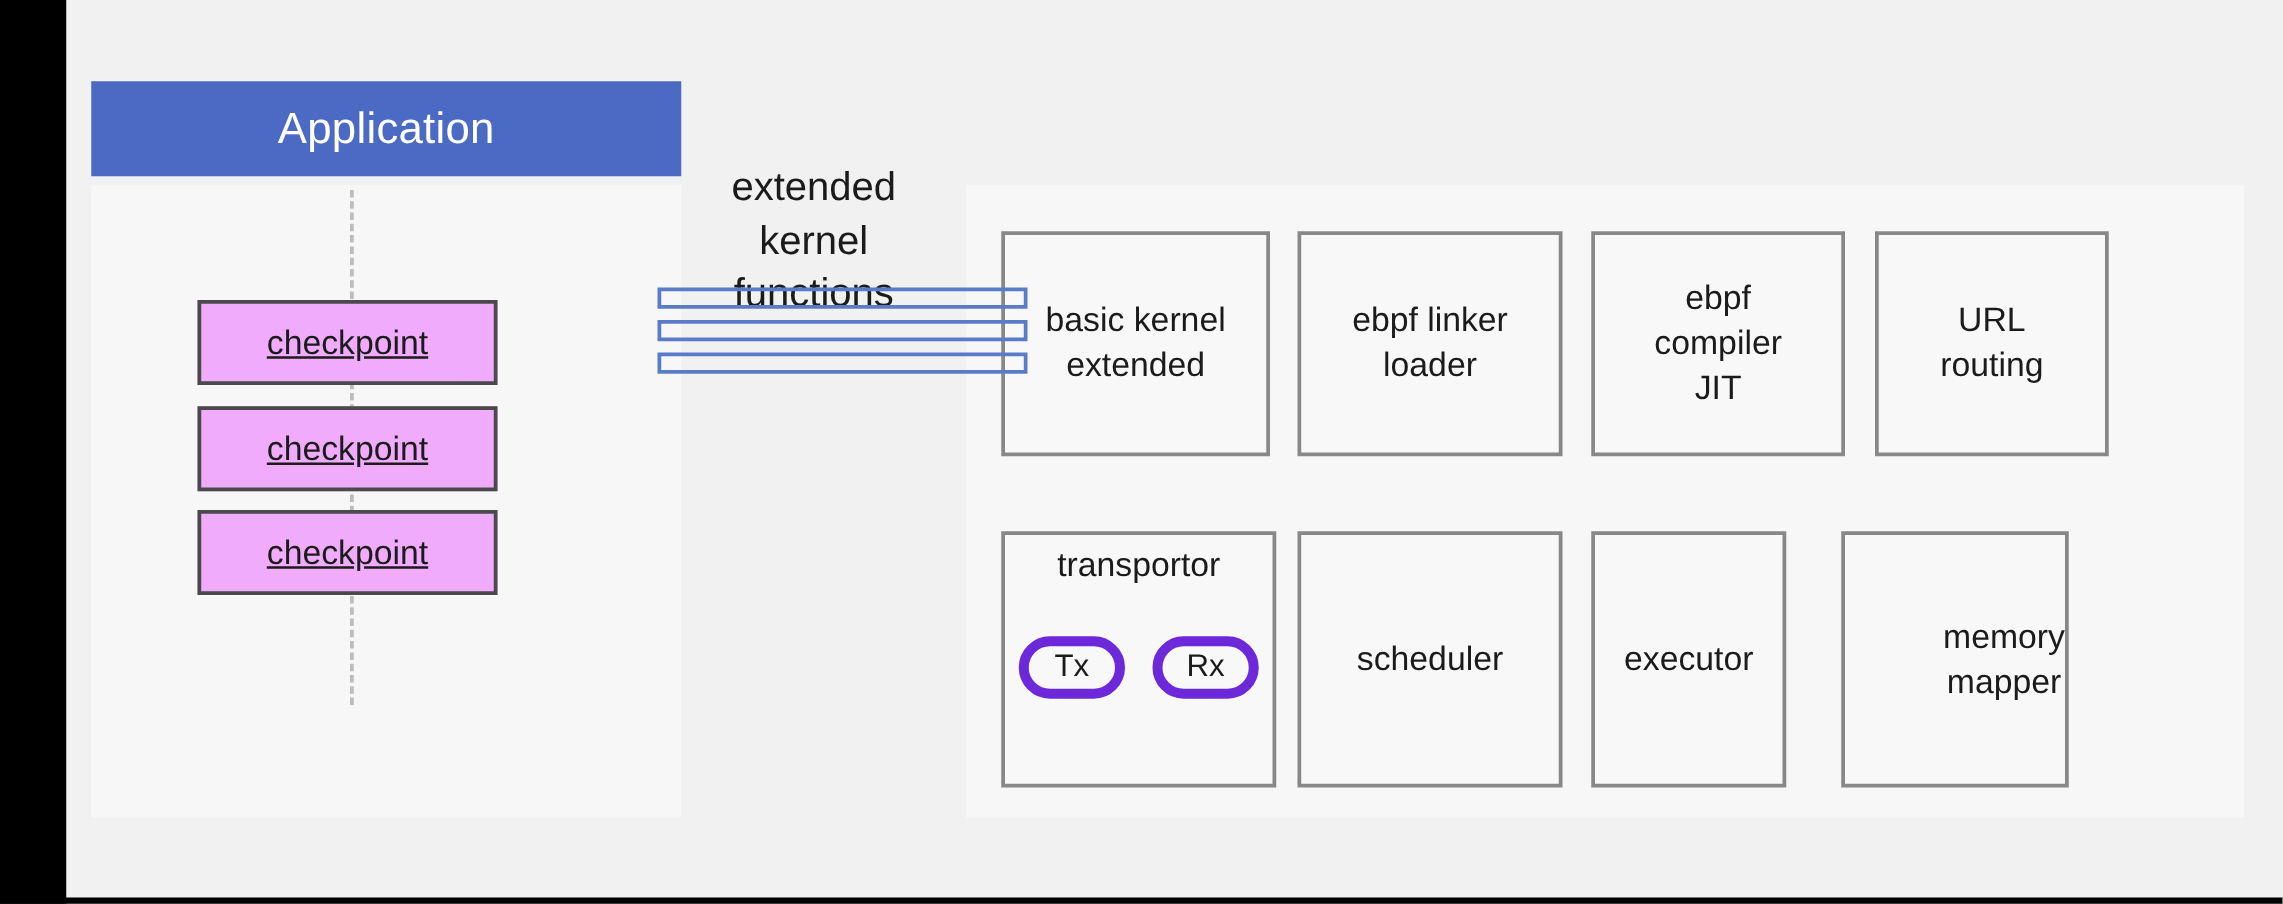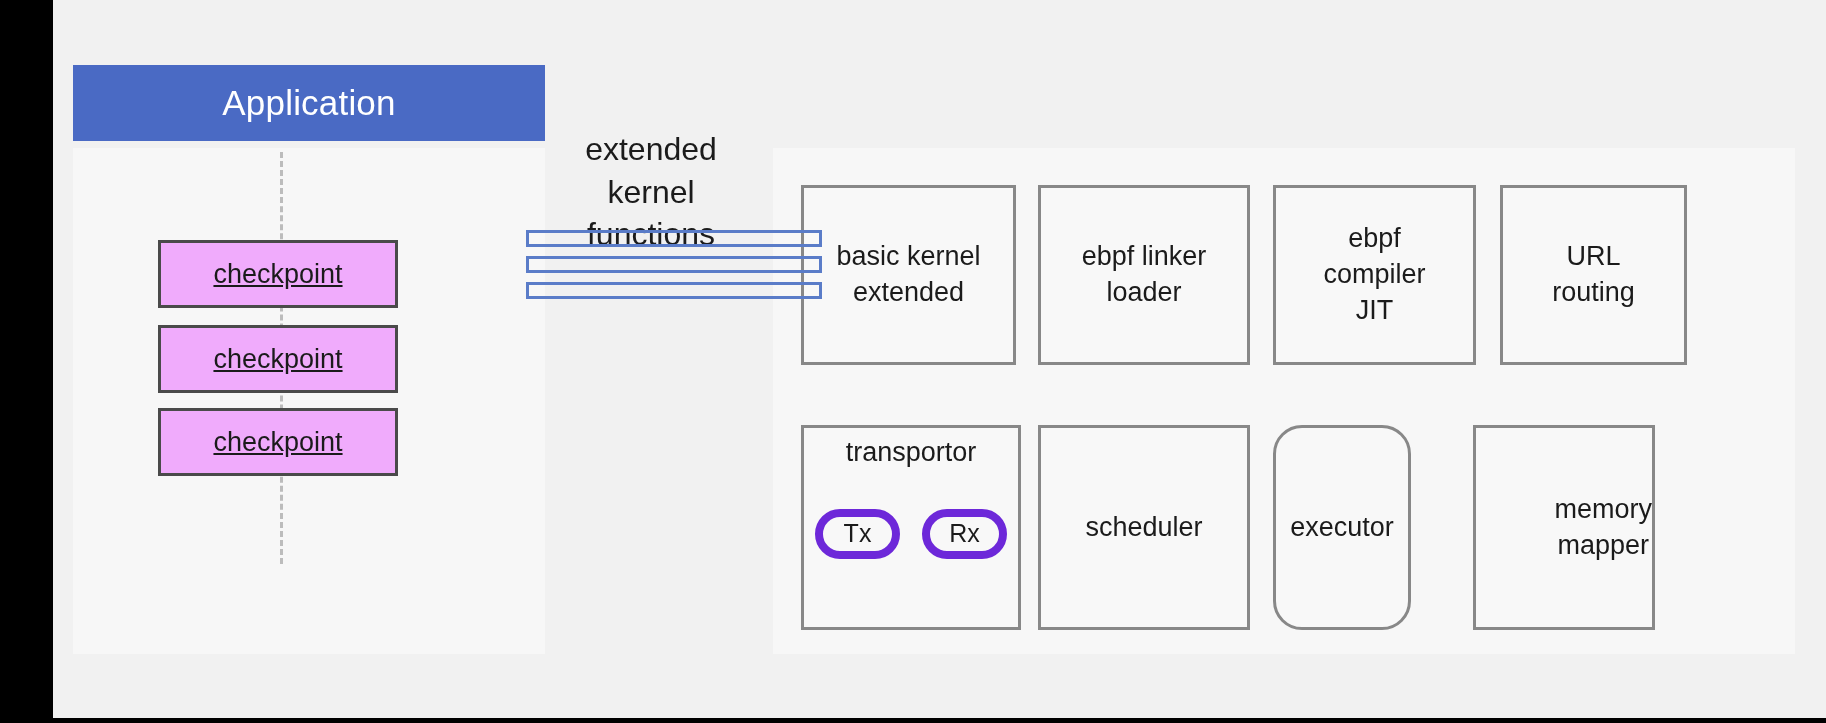--- a/index.html
+++ b/index.html
@@ -156,21 +156,21 @@
   .row1 { top: 37px; height: 180px; }
   .row2 { top: 277px; height: 205px; }
 
   .col1 { left: 28px;  width: 215px; }
   .col2 { left: 265px; width: 212px; }
   .col3 { left: 500px; width: 203px; }
   .col4 { left: 727px; width: 187px; }
 
   .col1b { left: 28px;  width: 220px; }
   .col2b { left: 265px; width: 212px; }
-  .col3b { left: 500px; width: 138px; border-radius: 29px; }
+  .col3b { left: 500px; width: 156px; }
   .col4b { left: 700px; width: 182px; align-items: flex-end; }
 
   
   #box-transportor {
     justify-content: flex-start;
     padding-top: 7px;
   }
   .pill-row {
     display: flex;
     gap: 22px;

